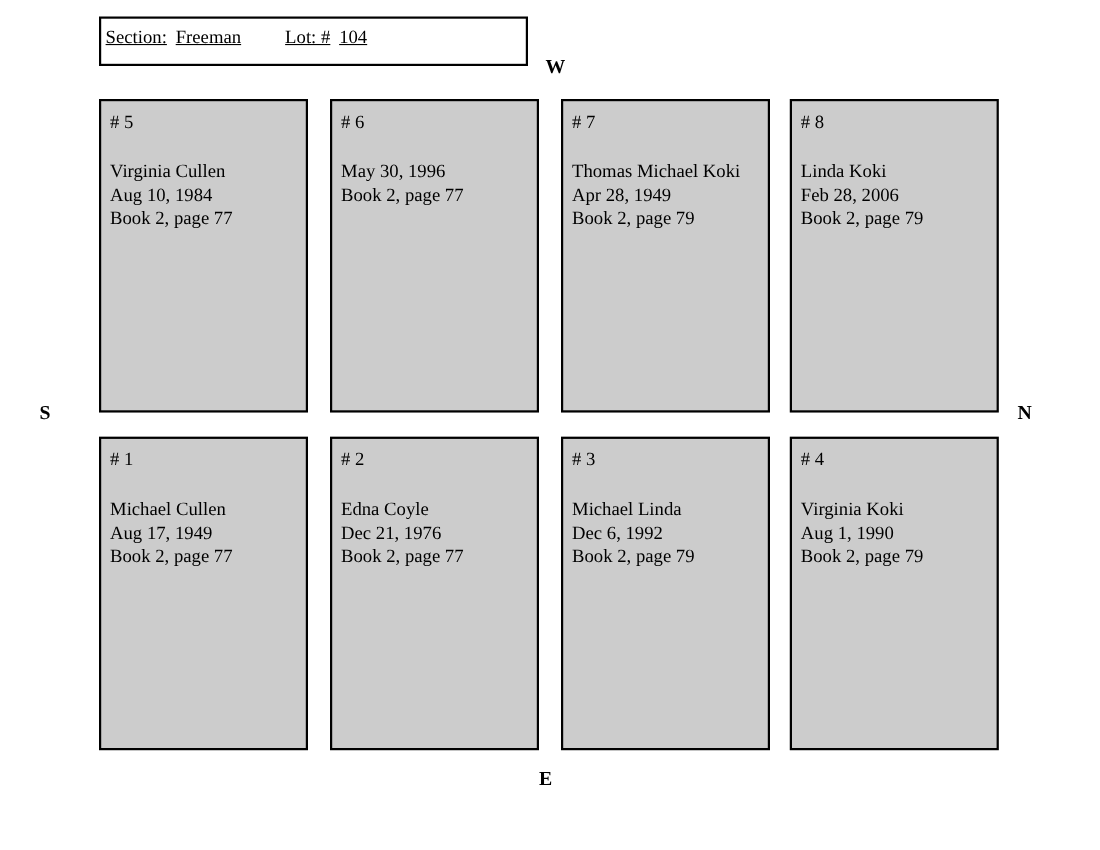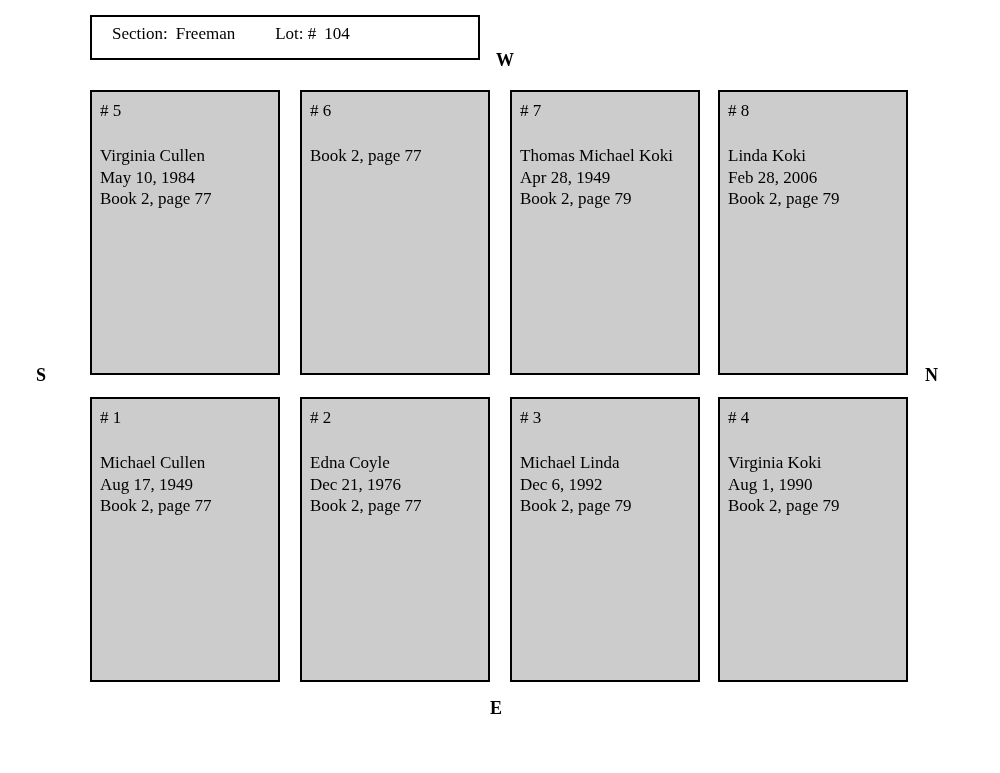--- a/index.html
+++ b/index.html
@@ -18,23 +18,24 @@
 
   
   .header-box {
     position: absolute;
     left: 90px;
     top: 15px;
     width: 390px;
     height: 45px;
     background: #ffffff;
     border: 2px solid #000000;
-    padding: 7px 20px;
+    padding: 7px 4px;
     font-size: 17px;
     white-space: nowrap;
+    text-decoration: underline;
   }
   .header-box .lbl { margin-right: 8px; }
   .header-box .gap { display: inline-block; width: 40px; }
 
   
   .compass {
     position: absolute;
     font-weight: bold;
     font-size: 18px;
   }
@@ -75,28 +76,29 @@
 
   <div class="compass compass-w">W</div>
   <div class="compass compass-s">S</div>
   <div class="compass compass-n">N</div>
   <div class="compass compass-e">E</div>
 
   <div class="plot row0 col0">
     <div class="plot-num"># 5</div>
     <div class="plot-info">
       <div>Virginia Cullen</div>
-      <div>May 10, 1984</div>
+      <div>Aug 10, 1984</div>
       <div>Book 2, page 77</div>
     </div>
   </div>
 
   <div class="plot row0 col1">
     <div class="plot-num"># 6</div>
     <div class="plot-info">
+      <div>May 30, 1996</div>
       <div>Book 2, page 77</div>
     </div>
   </div>
 
   <div class="plot row0 col2">
     <div class="plot-num"># 7</div>
     <div class="plot-info">
       <div>Thomas Michael Koki</div>
       <div>Apr 28, 1949</div>
       <div>Book 2, page 79</div>

